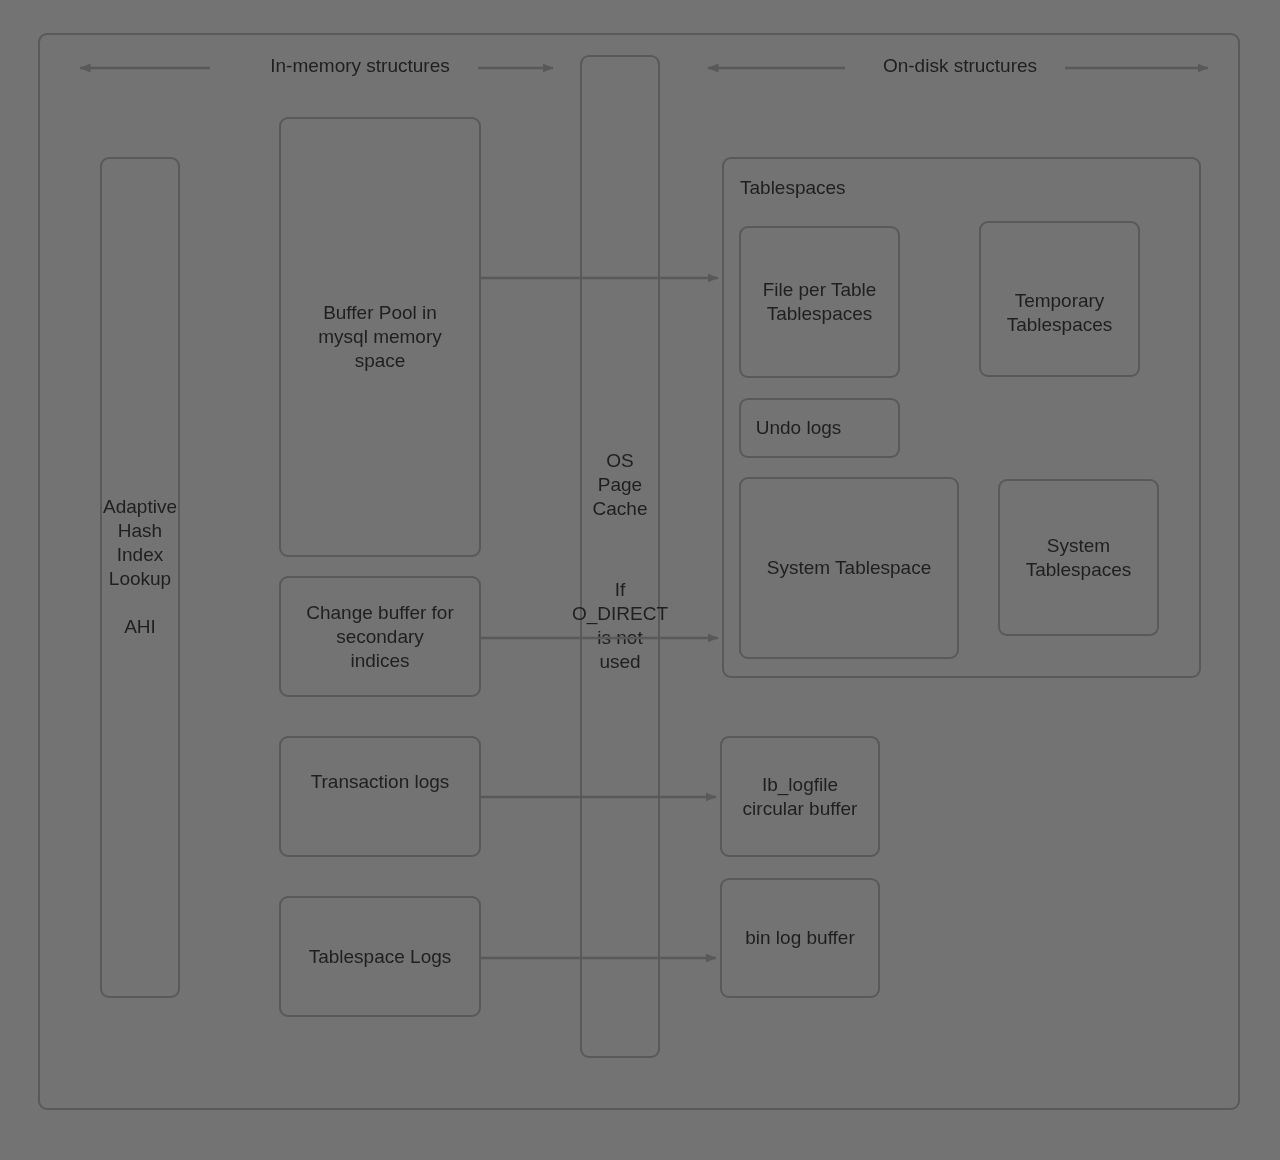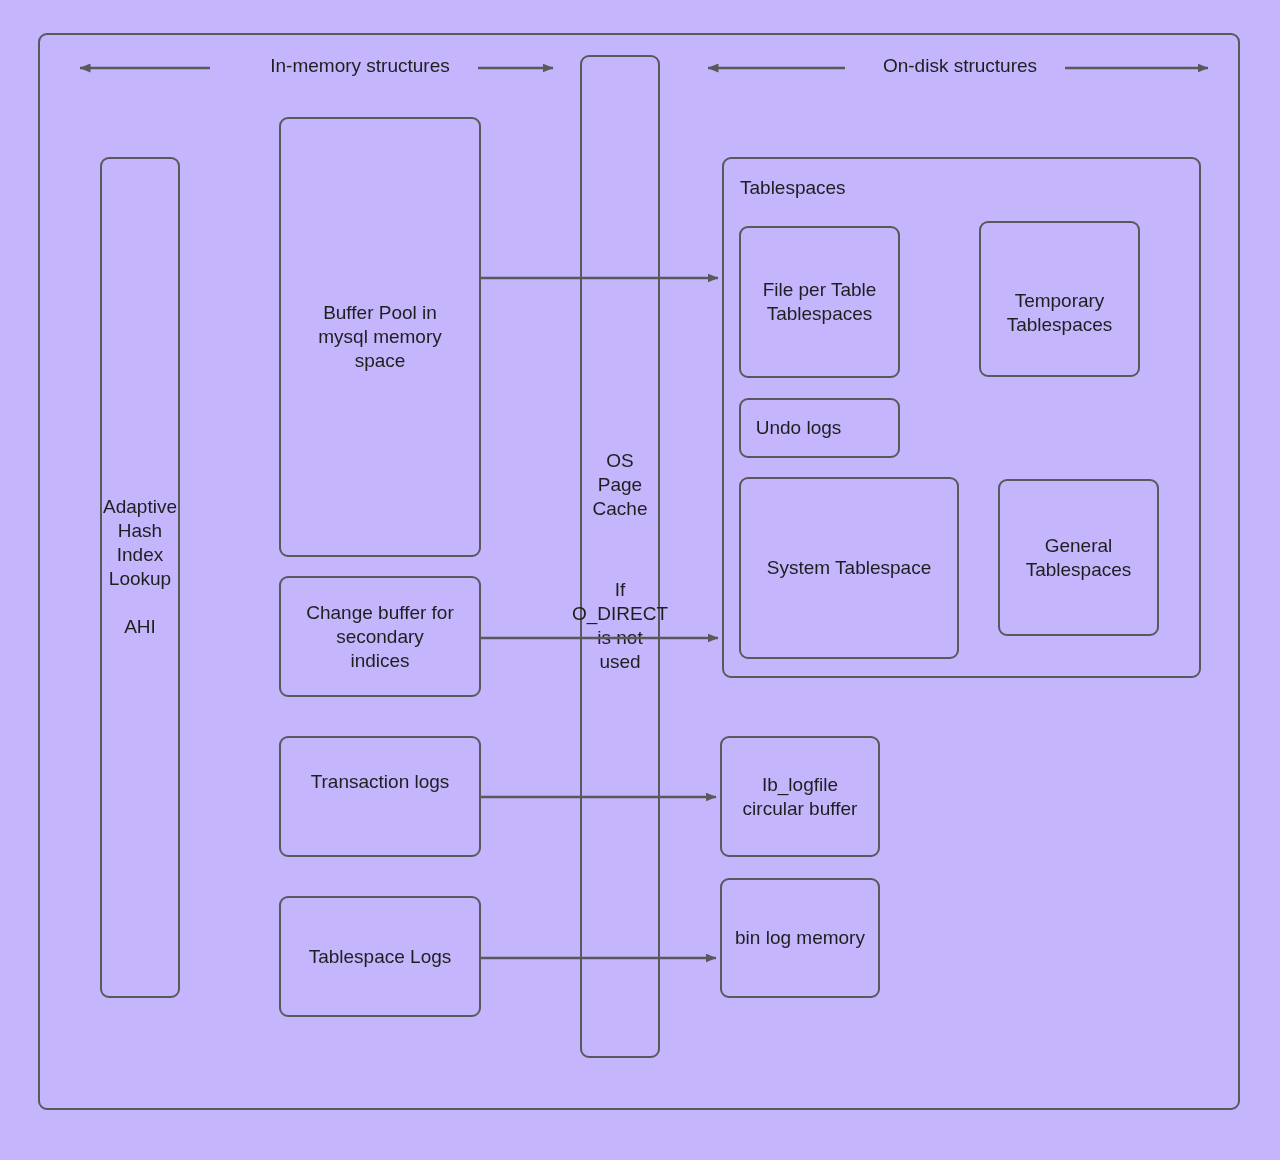--- a/index.html
+++ b/index.html
@@ -4,21 +4,21 @@
 <style>
   html, body {
     margin: 0;
     padding: 0;
     background: #ffffff;
   }
   #canvas {
     position: relative;
     width: 1280px;
     height: 1160px;
-    background: #c4b5fd;
+    background: #737373;
     font-family: "Liberation Sans", sans-serif;
     color: #1f1f1f;
     overflow: hidden;
   }
   .box {
     position: absolute;
     box-sizing: border-box;
     border: 2px solid #595959;
     border-radius: 9px;
     background: transparent;
@@ -113,29 +113,29 @@
   <div class="center-label" style="left:969px; top:221px; width:181px; height:184px;">Temporary
 Tablespaces</div>
 
   <div class="box" style="left:739px; top:398px; width:161px; height:60px;"></div>
   <div class="center-label" style="left:718px; top:398px; width:161px; height:60px;">Undo logs</div>
 
   <div class="box" style="left:739px; top:477px; width:220px; height:182px;"></div>
   <div class="center-label" style="left:734px; top:477px; width:230px; height:182px;">System Tablespace</div>
 
   <div class="box" style="left:998px; top:479px; width:161px; height:157px;"></div>
-  <div class="center-label" style="left:988px; top:479px; width:181px; height:157px;">General
+  <div class="center-label" style="left:988px; top:479px; width:181px; height:157px;">System
 Tablespaces</div>
 
   <div class="box" style="left:720px; top:736px; width:160px; height:121px;"></div>
   <div class="center-label" style="left:710px; top:736px; width:180px; height:121px;">Ib_logfile
 circular buffer</div>
 
   <div class="box" style="left:720px; top:878px; width:160px; height:120px;"></div>
-  <div class="center-label" style="left:710px; top:878px; width:180px; height:120px;">bin log memory</div>
+  <div class="center-label" style="left:710px; top:878px; width:180px; height:120px;">bin log buffer</div>
 
   <svg class="overlay" viewBox="0 0 1280 1160" xmlns="http://www.w3.org/2000/svg">
     <defs>
       <marker id="arrowR" markerWidth="11" markerHeight="9" refX="10.5" refY="4.5" orient="auto" markerUnits="userSpaceOnUse">
         <path d="M0,0 L11,4.5 L0,9 z" fill="#595959"></path>
       </marker>
       <marker id="arrowL" markerWidth="11" markerHeight="9" refX="10.5" refY="4.5" orient="auto" markerUnits="userSpaceOnUse">
         <path d="M0,0 L11,4.5 L0,9 z" fill="#595959"></path>
       </marker>
     </defs>

